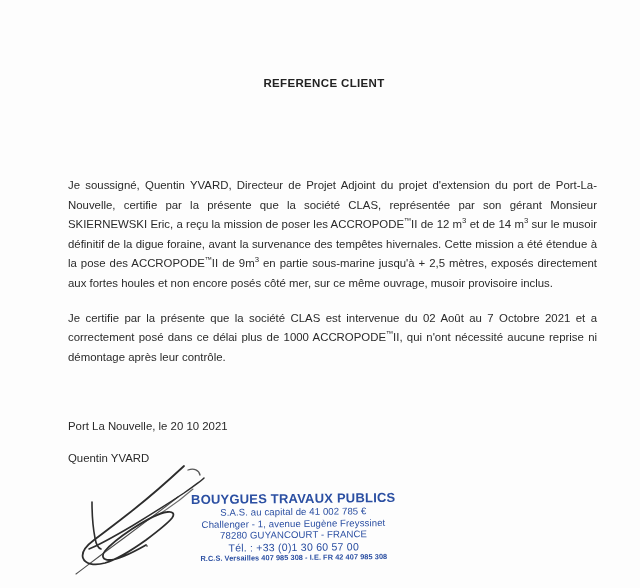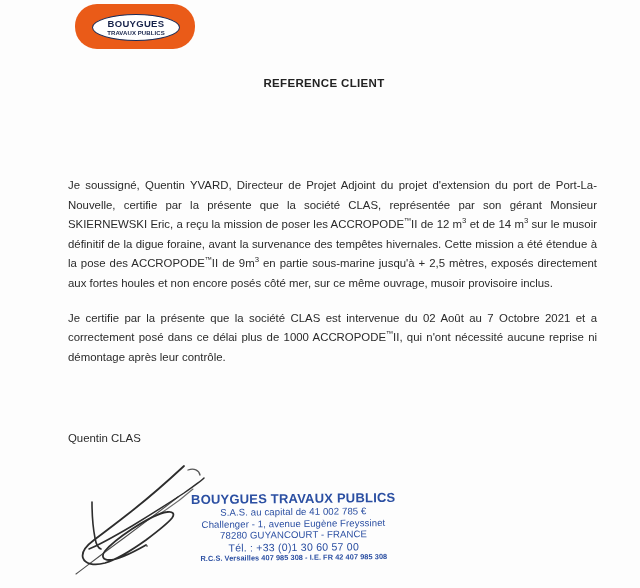--- a/index.html
+++ b/index.html
@@ -166,40 +166,34 @@
     line-height: 10px;
     letter-spacing: 0.05px;
     font-weight: bold;
   }
 </style>
 </head>
 <body>
 
 <div class="page">
 
-  <div class="logo-wrap">
-    <div class="logo-bg"></div>
-    <div class="logo-oval">
-      <div class="logo-l1">BOUYGUES</div>
-      <div class="logo-l2">TRAVAUX PUBLICS</div>
-    </div>
+
+  <div class="doc-title">REFERENCE CLIENT</div>
+
+  <div class="body-block">
+
+    <p class="para"><span>Je soussigné, Quentin YVARD, Directeur de Projet Adjoint du projet d'extension du port de Port-La-Nouvelle, certifie par la présente que la société CLAS, représentée par son gérant Monsieur SKIERNEWSKI Eric, a reçu la mission de poser les ACCROPODE</span><span class="tm">™</span><span>II de 12 m</span><sup>3</sup><span> et de 14 m</span><sup>3</sup><span> sur le musoir définitif de la digue foraine, avant la survenance des tempêtes hivernales. Cette mission a été étendue à la pose des ACCROPODE</span><span class="tm">™</span><span>II de 9m</span><sup>3</sup><span> en partie sous-marine jusqu'à + 2,5 mètres, exposés directement aux fortes houles et non encore posés côté mer, sur ce même ouvrage, musoir provisoire inclus.</span></p>
+
+    <p class="para"><span>Je certifie par la présente que la société CLAS est intervenue du 02 Août au 7 Octobre 2021 et a correctement posé dans ce délai plus de 1000 ACCROPODE</span><span class="tm">™</span><span>II, qui n'ont nécessité aucune reprise ni démontage après leur contrôle.</span></p>
+
   </div>
 
-  <div class="doc-title">REFERENCE CLIENT</div>
-
-  <div class="body-block">
-
-    <p class="para"><span>Je soussigné, Quentin YVARD, Directeur de Projet Adjoint du projet d'extension du port de Port-La-Nouvelle, certifie par la présente que la société CLAS, représentée par son gérant Monsieur SKIERNEWSKI Eric, a reçu la mission de poser les ACCROPODE</span><span class="tm">™</span><span>II de 12 m</span><sup>3</sup><span> et de 14 m</span><sup>3</sup><span> sur le musoir définitif de la digue foraine, avant la survenance des tempêtes hivernales. Cette mission a été étendue à la pose des ACCROPODE</span><span class="tm">™</span><span>II de 9m</span><sup>3</sup><span> en partie sous-marine jusqu'à + 2,5 mètres, exposés directement aux fortes houles et non encore posés côté mer, sur ce même ouvrage, musoir provisoire inclus.</span></p>
-
-    <p class="para"><span>Je certifie par la présente que la société CLAS est intervenue du 02 Août au 7 Octobre 2021 et a correctement posé dans ce délai plus de 1000 ACCROPODE</span><span class="tm">™</span><span>II, qui n'ont nécessité aucune reprise ni démontage après leur contrôle.</span></p>
-
-  </div>
-
   <div class="closing">
-    <div class="closing-name">Quentin CLAS</div>
+    <div class="closing-line">Port La Nouvelle, le 20 10 2021</div>
+    <div class="closing-name">Quentin YVARD</div>
   </div>
 
   <svg class="signature" viewBox="0 0 190 125">
     <g fill="none" stroke="#2d2d2d" stroke-linecap="round" stroke-linejoin="round">
       <path d="M26 50 C26 62, 27 76, 29 86 C30 92, 32 96, 35 97" stroke-width="1.6"></path>
       <path d="M118 14 C104 27, 84 45, 62 62 C48 73, 36 82, 28 88 C20 94, 15 100, 17 106 C19 112, 28 114, 39 111 C52 107, 66 98, 80 88 C92 79, 102 71, 106 66 C109 62, 107 59, 101 60 C93 61, 80 68, 66 77 C54 85, 44 93, 39 99 C35 104, 37 108, 43 108 C52 108, 66 101, 80 93" stroke-width="1.8"></path>
       <path d="M23 97 C33 93, 49 84, 66 74 C84 63, 103 51, 118 41 C128 34, 135 29, 138 26" stroke-width="1.5"></path>
       <path d="M10 122 C22 113, 40 99, 58 86 C78 71, 98 56, 112 45" stroke-width="1.1" opacity="0.85"></path>
       <path d="M95 61 C106 54, 118 45, 127 37" stroke-width="1.1" opacity="0.7"></path>
       <path d="M122 18 C128 16, 133 18, 134 23" stroke-width="1.3" opacity="0.8"></path>

